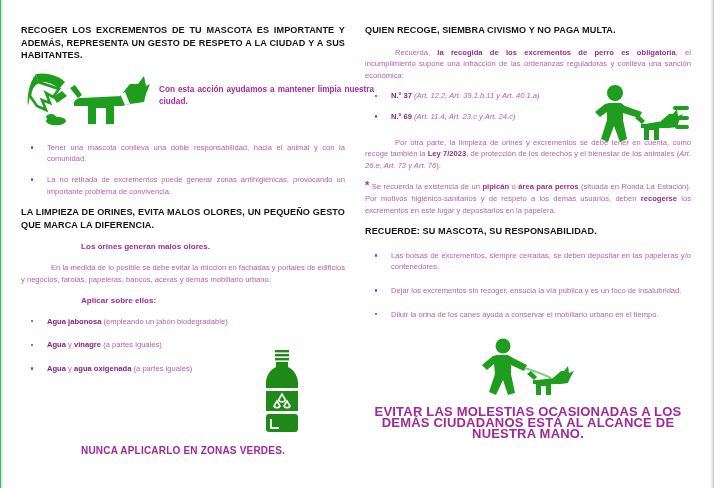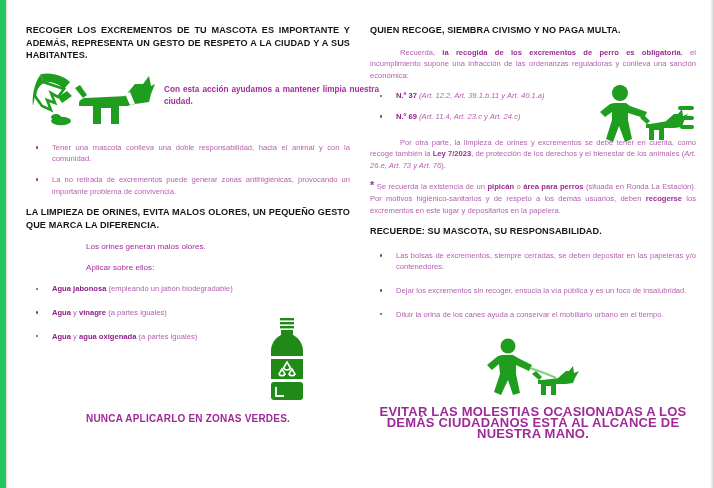--- a/index.html
+++ b/index.html
@@ -2,21 +2,21 @@
 <html><head>
 <meta charset="utf-8">
 <style>
   html,body{margin:0;padding:0;background:#e9e9ec;}
   body{font-family:"Liberation Sans",sans-serif;}
   .page{
     position:relative;
     width:714px;height:488px;
     background:#ffffff;
     box-sizing:border-box;
-    border-left:6px solid #22c55e;
+    border-left:1px solid #22c55e;
     border-right:1px solid #cfcfd4;
     overflow:hidden;
   }
   .page:before{content:"";position:absolute;left:0;top:0;bottom:0;width:3px;background:linear-gradient(to right,#dededf,#ffffff);}
   .page:after{content:"";position:absolute;right:0;top:0;bottom:0;width:3px;background:linear-gradient(to left,#dededf,#ffffff);}
   .cols{position:absolute;left:0;top:0;width:714px;height:488px;display:flex;}
   .col{box-sizing:border-box;}
   .col-left{width:356px;padding:24px 12px 0 20px;}
   .col-right{width:358px;padding:24px 24px 0 8px;}
 
@@ -39,21 +39,21 @@
     text-align:justify;
   }
   .para .ind{display:inline-block;width:30px;}
   .para b{color:#9c2c93;}
   .para i{font-style:italic;}
   .sub-bold{
     margin:0 0 9px 0;
     font-size:8.1px;
     line-height:12px;
     color:#a52a9c;
-    font-weight:normal;
+    font-weight:bold;
   }
   .sub-bold.indent{padding-left:60px;}
   .sub-bold.indent2{padding-left:60px;}
 
   ul.bl{list-style:none;margin:0 0 9px 0;padding:0;}
   ul.bl li{
     position:relative;
     padding-left:26px;
     margin-bottom:9px;
     font-size:7.6px;
@@ -139,20 +139,21 @@
 
       <ul class="bl">
         <li>Tener una mascota conlleva una doble responsabilidad, hacia el animal y con la comunidad.</li>
         <li>La no retirada de excrementos puede generar zonas antihigiénicas, provocando un importante problema de convivencia.</li>
       </ul>
 
       <h2 class="head">LA LIMPIEZA DE ORINES, EVITA MALOS OLORES, UN PEQUEÑO GESTO QUE MARCA LA DIFERENCIA.</h2>
 
       <div class="sub-bold indent">Los orines generan malos olores.</div>
 
+      <p class="para"><span class="ind"></span><span>En la medida de lo posible se debe evitar la micción en fachadas y portales</span> <span>de edificios y negocios, farolas, papeleras, bancos, aceras y demás mobiliario urbano.</span></p>
 
       <div class="sub-bold indent2">Aplicar sobre ellos:</div>
 
       <ul class="bl tightbul">
         <li><b>Agua jabonosa</b><span> (empleando un jabón biodegradable)</span></li>
         <li><b>Agua</b><span> y </span><b>vinagre</b><span> (a partes iguales)</span></li>
         <li><b>Agua</b><span> y </span><b>agua oxigenada</b><span> (a partes iguales)</span></li>
       </ul>
 
       <div class="bottomwrap" style="height:86px;">

